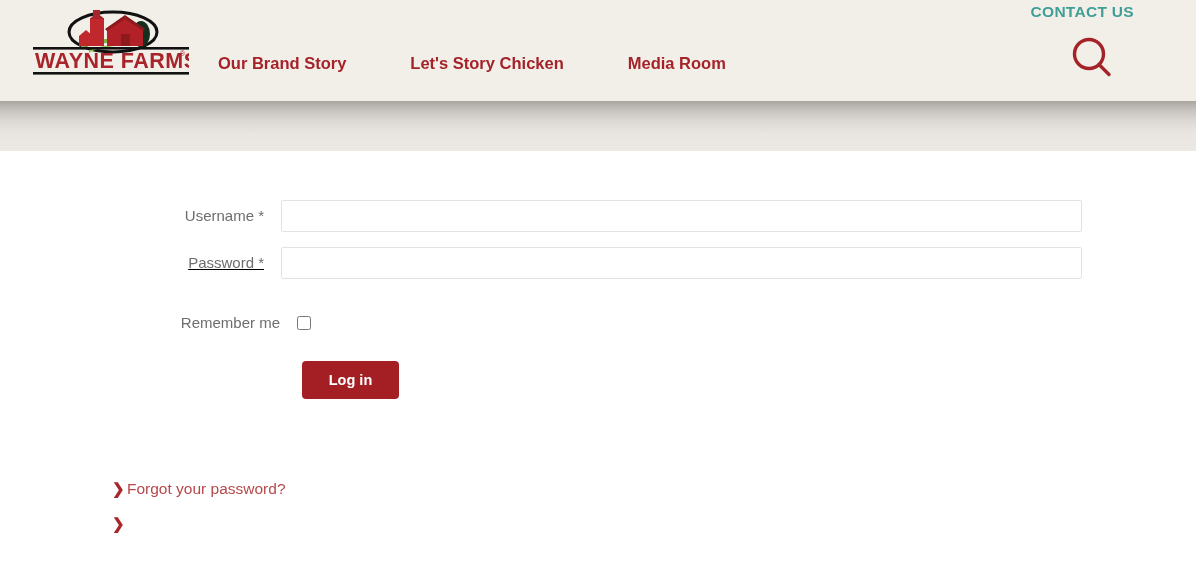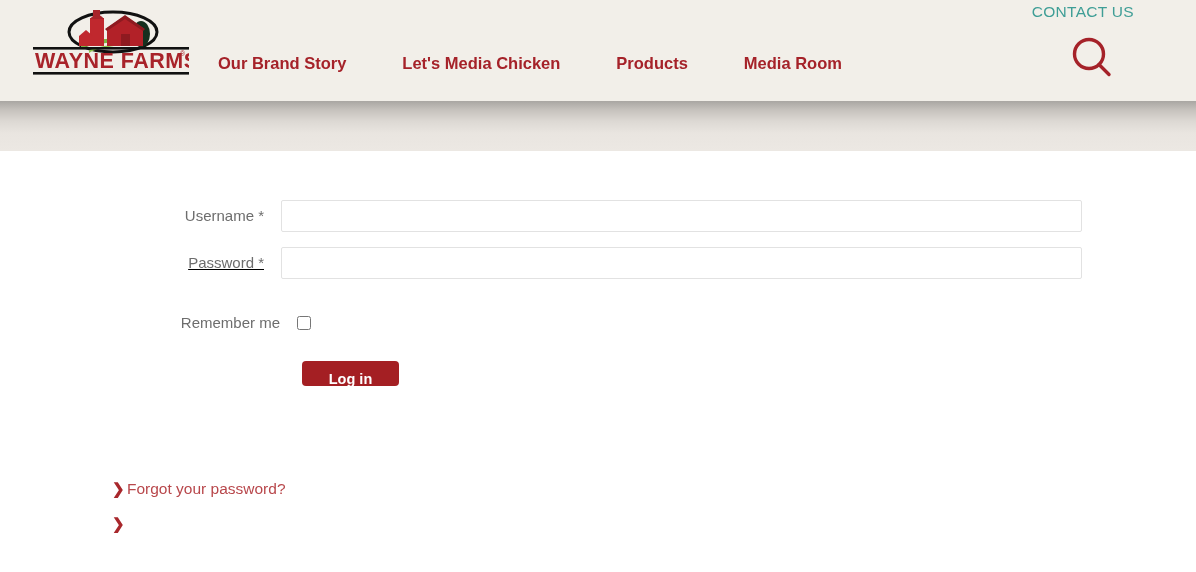--- a/index.html
+++ b/index.html
@@ -32,34 +32,34 @@
     position: absolute;
     right: 62px;
     top: 2px;
     height: 20px;
     display: flex;
     align-items: center;
   }
   .contact-us {
     color: #3f9e96;
     font-size: 15.5px;
-    font-weight: normal;
+    font-weight: bold;
     letter-spacing: 0.3px;
     text-decoration: none;
     white-space: nowrap;
     margin-left: 45px;
   }
 
   .main-nav {
     position: absolute;
     left: 218px;
     top: 50px;
     display: flex;
     align-items: center;
-    gap: 8px;
+    gap: 16px;
   }
   .nav-item {
     color: #a52229;
     font-size: 16.5px;
     font-weight: bold;
     text-decoration: none;
     white-space: nowrap;
     padding: 0 24px 0 0;
     line-height: 26px;
   }
@@ -147,21 +147,21 @@
   }
 
   .btn-row {
     position: absolute;
     left: 302px;
     top: 210px;
   }
   .login-btn {
     display: inline-block;
     min-width: 97px;
-    height: 25px;
+    height: 38px;
     background: #a41f23;
     color: #ffffff;
     font-family: "Liberation Sans", sans-serif;
     font-size: 14.5px;
     font-weight: bold;
     border: none;
     border-radius: 4px;
     cursor: pointer;
     padding: 0 22px;
     line-height: 36px;
@@ -226,22 +226,21 @@
       <text x="147" y="50" font-family="'Liberation Sans', sans-serif" font-size="7" fill="#a8232a">®</text>
     </svg>
   </a>
 
   <div class="top-utility">
     <a class="contact-us" href="#">CONTACT US</a>
   </div>
 
   <nav class="main-nav">
     <a class="nav-item" href="#">Our Brand Story</a>
-    <a class="nav-item" href="#">Let's Media Chicken</a>
-    <a class="nav-item" href="#">Products</a>
+    <a class="nav-item" href="#">Let's Story Chicken</a>
     <a class="nav-item" href="#">Media Room</a>
   </nav>
 
   <button class="search-btn">
     <svg width="46" height="46" viewBox="0 0 46 46" xmlns="http://www.w3.org/2000/svg">
       <circle cx="21" cy="20" r="14.5" fill="none" stroke="#a52229" stroke-width="3.4"></circle>
       <line x1="31" y1="30.5" x2="41" y2="40.5" stroke="#a52229" stroke-width="3.4" stroke-linecap="round"></line>
     </svg>
   </button>
 

